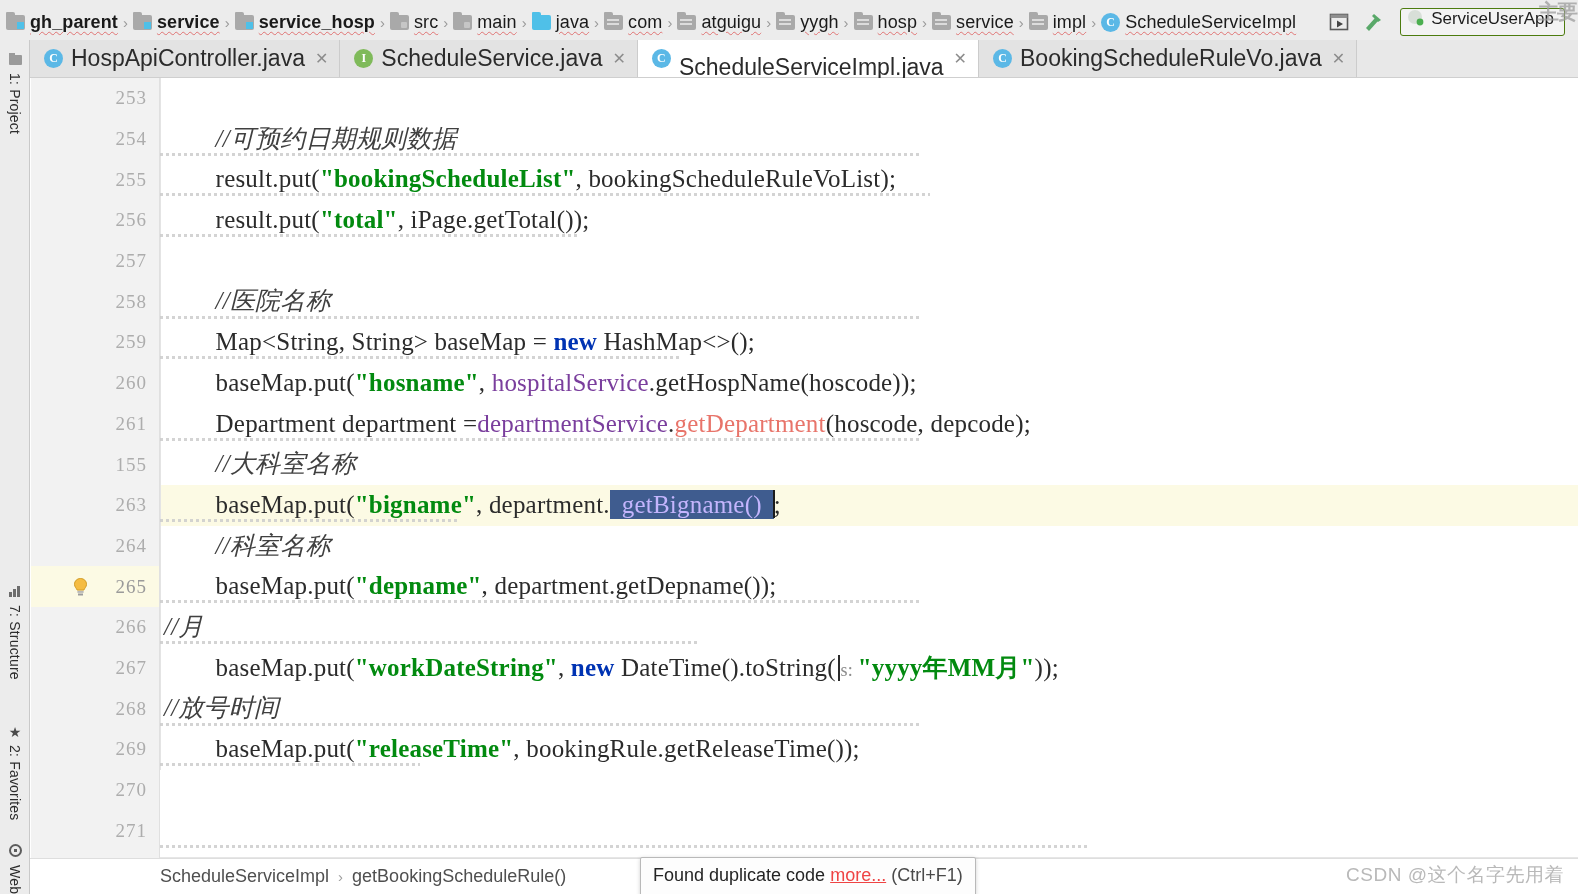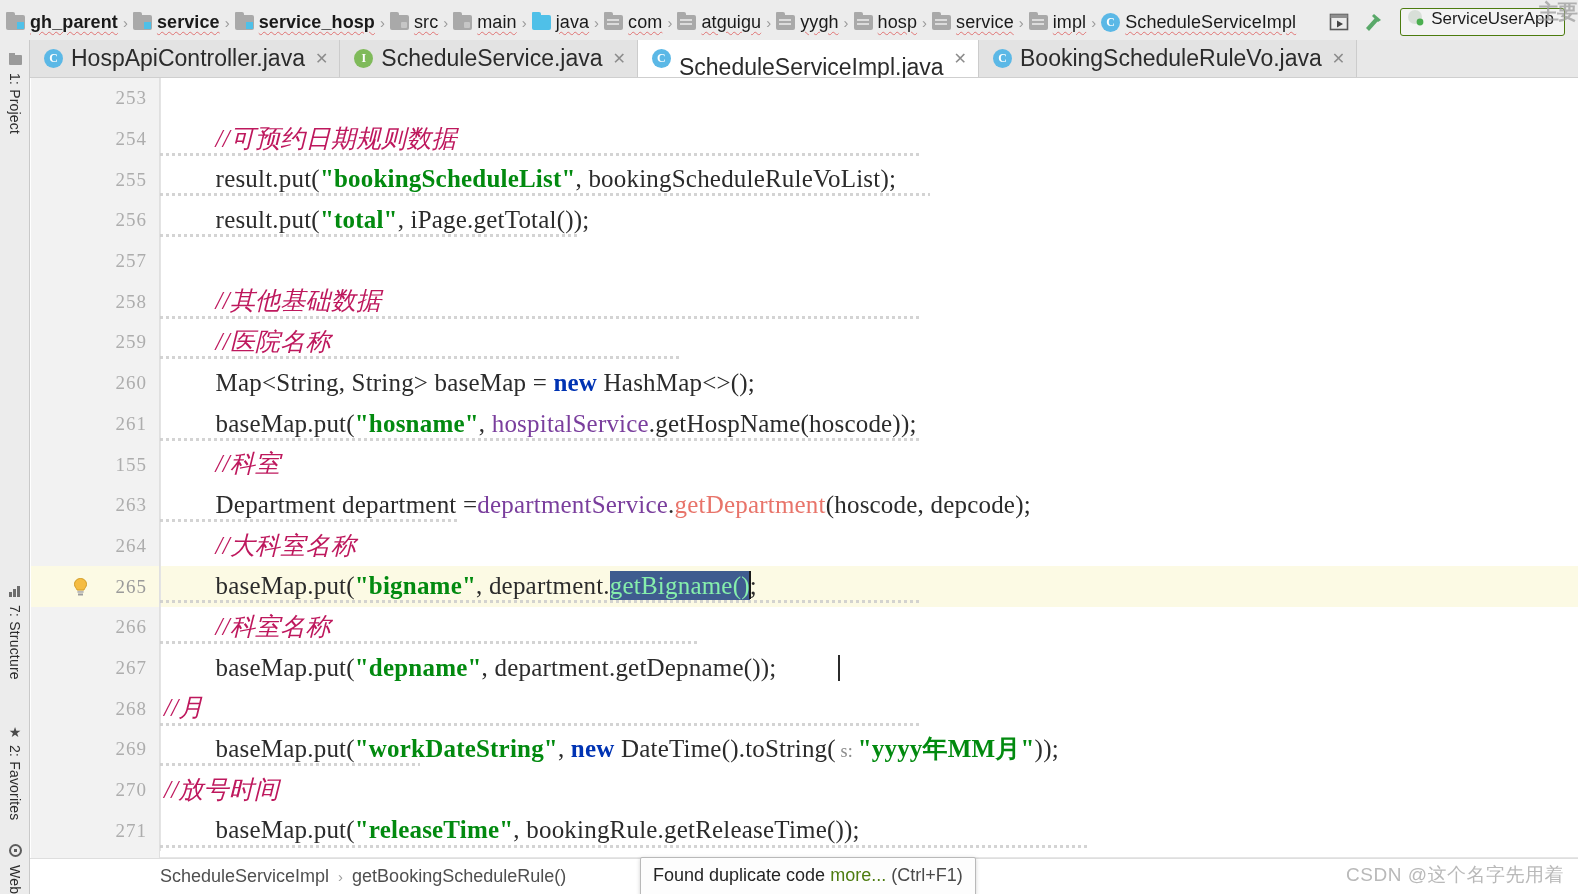--- a/index.html
+++ b/index.html
@@ -326,28 +326,28 @@
   .code-row.current { background: #fcfae4; }
   .code-row .fold-line {
     position: absolute;
     left: 0; top: 0; bottom: 0;
     width: 1px;
     background: #e4e4e4;
   }
 
   .k  { color: #0033b3; font-weight: bold; }   
   .s  { color: #028a0f; font-weight: bold; }   
-  .cm { color: #be185d; font-style: italic; }  
+  .cm { color: #404040; font-style: italic; }  
   .fld{ color: #7a3e9d; }                      
   .mth{ color: #e8746a; }                      
   .hint { color: #8d8d8d; font-size: 18px; }   
   .sel {
     background: #3f5c8f;
-    color: #86efac;
-    padding: 1px 0;
+    color: #c4b5fd;
+    padding: 1px 12px;
     margin-top: 42px;
   }
   .caret {
     display: inline-block;
     width: 2px;
     height: 28px;
     background: #1b1b1b;
     vertical-align: -5px;
     margin: 0 -1px;
   }
@@ -389,21 +389,21 @@
     left: 610px; bottom: -2px;
     background: #fdfdfd;
     border: 1px solid #b9b9b9;
     border-radius: 2px;
     padding: 7px 12px 9px 12px;
     font-size: 18px;
     color: #242424;
     box-shadow: 0 1px 4px rgba(0,0,0,.18);
     white-space: nowrap;
   }
-  .tooltip .lnk { color: #4d7c0f; }
+  .tooltip .lnk { color: #ef4444; text-decoration: underline; }
   .tooltip .sc { color: #4a4a4a; }
 
   .csdn {
     position: absolute;
     right: 14px; bottom: 6px;
     font-size: 19px;
     color: #b9b9b9;
     letter-spacing: .5px;
   }
 
@@ -615,25 +615,23 @@
         <span class="gutter-num">271</span>
       </div>
     </div>
 
   <div class="code-area" id="codearea">
       <div class="code-row"><span class="fold-line"></span></div>
       <div class="code-row"><span class="fold-line"></span><span>        </span><span class="cm">//可预约日期规则数据</span></div>
       <div class="code-row"><span class="fold-line"></span><span>        result.put(</span><span class="s">"bookingScheduleList"</span><span>, bookingScheduleRuleVoList);</span></div>
       <div class="code-row"><span class="fold-line"></span><span>        result.put(</span><span class="s">"total"</span><span>, iPage.getTotal());</span></div>
       <div class="code-row"><span class="fold-line"></span></div>
-      <div class="code-row"><span class="fold-line"></span><span>        </span><span class="cm">//其他基础数据</span></div>
       <div class="code-row"><span class="fold-line"></span><span>        </span><span class="cm">//医院名称</span></div>
       <div class="code-row"><span class="fold-line"></span><span>        Map&lt;String, String&gt; baseMap = </span><span class="k">new</span><span> HashMap&lt;&gt;();</span></div>
       <div class="code-row"><span class="fold-line"></span><span>        baseMap.put(</span><span class="s">"hosname"</span><span>, </span><span class="fld">hospitalService</span><span>.getHospName(hoscode));</span></div>
-      <div class="code-row"><span class="fold-line"></span><span>        </span><span class="cm">//科室</span></div>
       <div class="code-row"><span class="fold-line"></span><span>        Department department =</span><span class="fld">departmentService</span><span>.</span><span class="mth">getDepartment</span><span>(hoscode, depcode);</span></div>
       <div class="code-row"><span class="fold-line"></span><span>        </span><span class="cm">//大科室名称</span></div>
       <div class="code-row current"><span class="fold-line"></span><span>        baseMap.put(</span><span class="s">"bigname"</span><span>, department.</span><span class="sel">getBigname()</span><span class="caret"></span><span>;</span></div>
       <div class="code-row"><span class="fold-line"></span><span>        </span><span class="cm">//科室名称</span></div>
       <div class="code-row"><span class="fold-line"></span><span>        baseMap.put(</span><span class="s">"depname"</span><span>, department.getDepname());</span></div>
       <div class="code-row"><span class="fold-line"></span><span class="cm">//月</span></div>
       <div class="code-row"><span class="fold-line"></span><span>        baseMap.put(</span><span class="s">"workDateString"</span><span>, </span><span class="k">new</span><span> DateTime().toString(</span><span class="hint"> s: </span><span class="s">"yyyy年MM月"</span><span>));</span></div>
       <div class="code-row"><span class="fold-line"></span><span class="cm">//放号时间</span></div>
       <div class="code-row"><span class="fold-line"></span><span>        baseMap.put(</span><span class="s">"releaseTime"</span><span>, bookingRule.getReleaseTime());</span></div>
       <div class="dupline" style="top: 74.7px; width: 760px;"></div>

